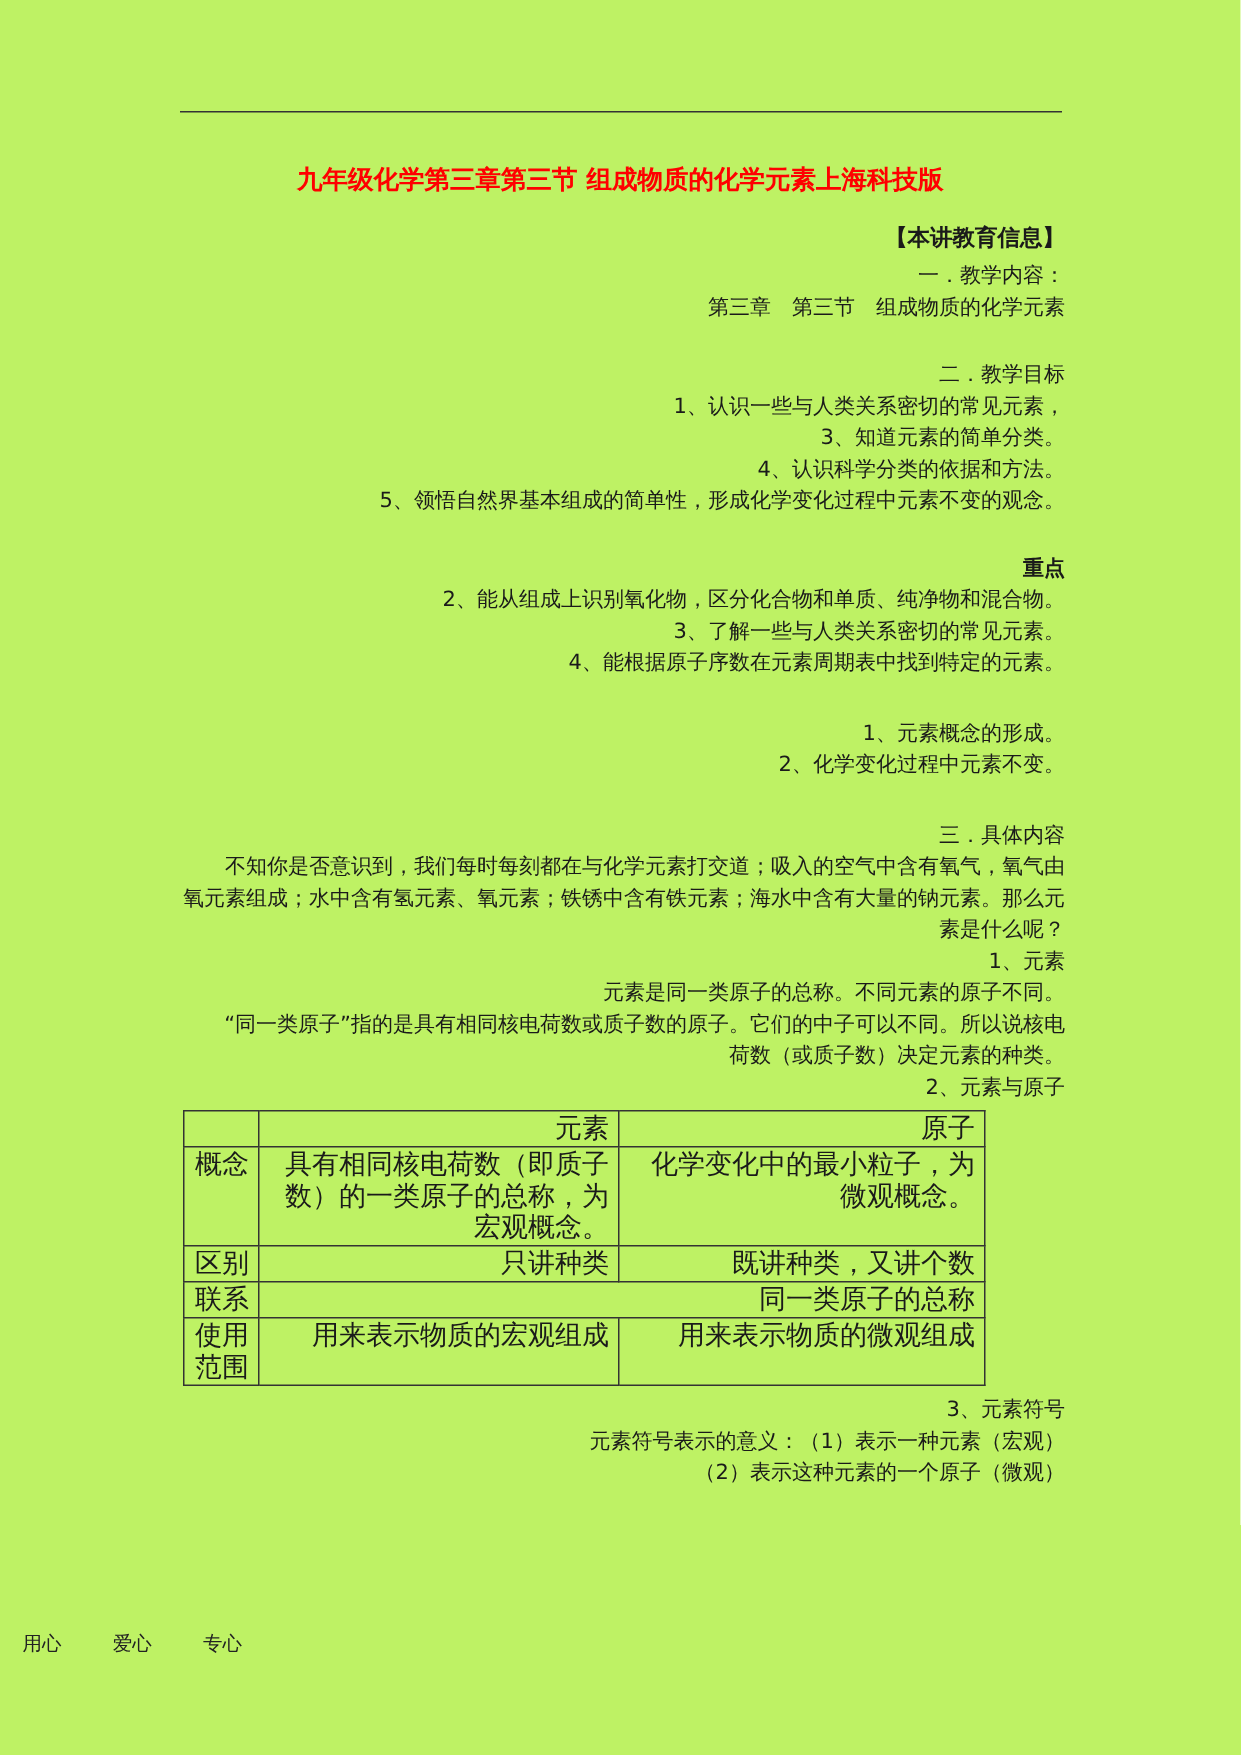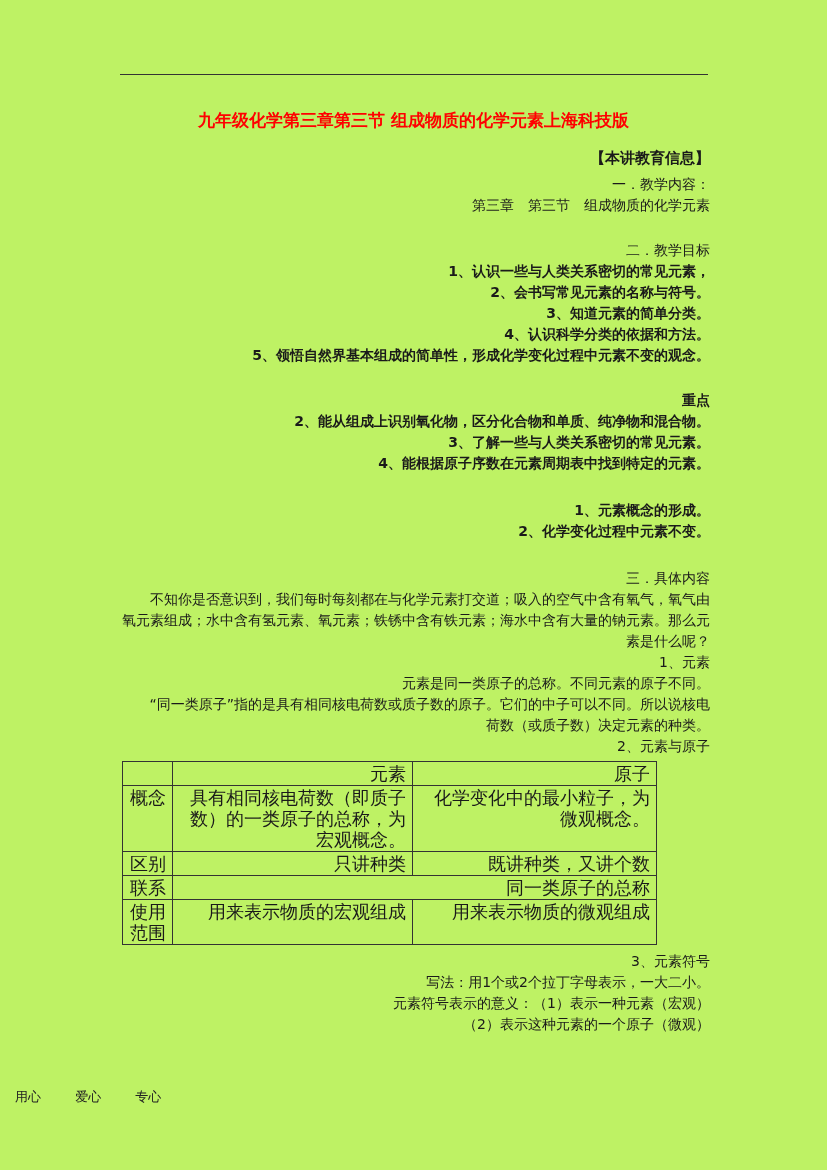--- a/index.html
+++ b/index.html
@@ -28,21 +28,21 @@
     line-height: 23px;
   }
   .content { padding: 0 117px 0 120px; text-align: right; }
   .section-banner {
     margin-top: 16px;
     font-weight: bold;
     font-size: 15px;
   }
   .h-num { margin-top: 5px; margin-left: 13px; }
   .ind-body { margin-left: 35px; }
-  .list { margin-left: 26px; font-weight: bold; }
+  .list { margin-left: 26px; }
   .list > div { }
   .bold-head { font-weight: bold; margin-left: 3px; }
   .gap-lg { margin-top: 24px; }
   .gap-xl { margin-top: 26px; }
   .para-indent { text-indent: 2em; }
   .sub-head { }
   .cmp-table {
     border-collapse: collapse;
     margin-top: 4px;
     margin-left: 2px;
@@ -87,21 +87,20 @@
 
     <div>
       <div class="h-num">一．教学内容：</div>
       <div class="ind-body">第三章　第三节　组成物质的化学元素</div>
     </div>
 
     <div class="gap-lg">
       <div class="h-num">二．教学目标</div>
       <div class="list">
         <div>1、认识一些与人类关系密切的常见元素，</div>
-        <div>2、会书写常见元素的名称与符号。</div>
         <div>3、知道元素的简单分类。</div>
         <div>4、认识科学分类的依据和方法。</div>
         <div>5、领悟自然界基本组成的简单性，形成化学变化过程中元素不变的观念。</div>
       </div>
     </div>
 
     <div class="gap-lg">
       <div class="bold-head">重点</div>
       <div class="list">
         <div>2、能从组成上识别氧化物，区分化合物和单质、纯净物和混合物。</div>
@@ -153,21 +152,20 @@
         </tr>
         <tr>
           <td>使用范围</td>
           <td>用来表示物质的宏观组成</td>
           <td>用来表示物质的微观组成</td>
         </tr>
       </tbody>
         </table>
 
       <div class="sub-head" style="margin-top:6px;">3、元素符号</div>
-      <div class="sym-line1">写法：用1个或2个拉丁字母表示，一大二小。</div>
       <div>元素符号表示的意义：（1）表示一种元素（宏观）</div>
       <div class="sym-line3">（2）表示这种元素的一个原子（微观）</div>
     </div>
 
   </div>
 
   <div class="footer">
     <span>用心</span>
     <span>爱心</span>
     <span>专心</span>

